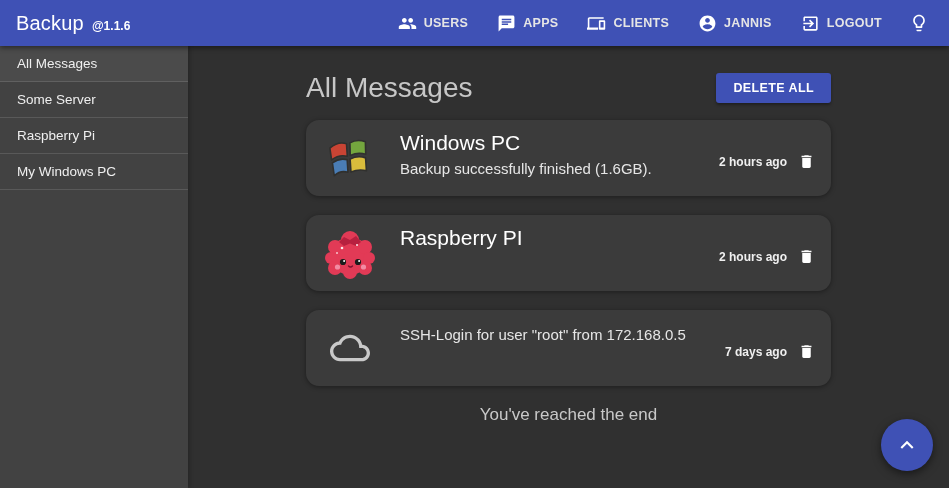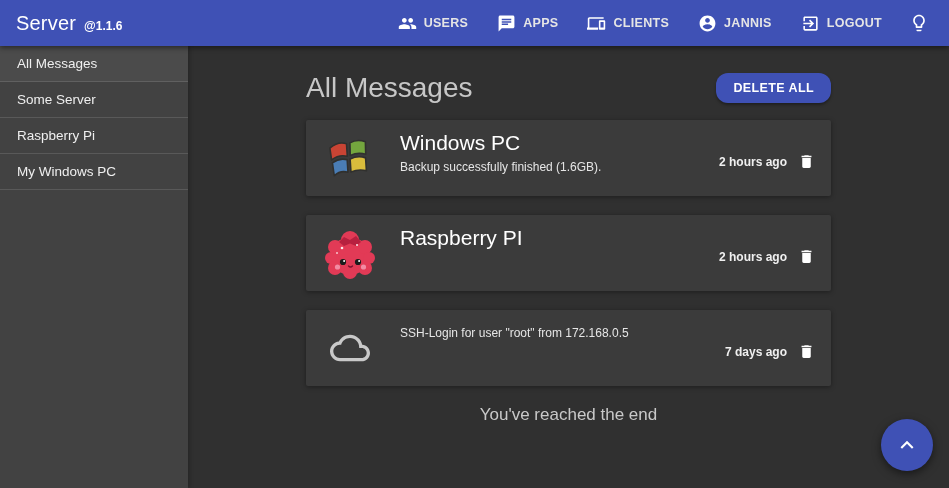--- a/index.html
+++ b/index.html
@@ -27,49 +27,49 @@
                color:#efefef; font-size:13.5px; font-weight:500;
                border-bottom:1px solid rgba(255,255,255,0.12); cursor:pointer; }
   .side-item.selected { background:rgba(255,255,255,0.05); }
 
   
   .main { position:absolute; top:46px; left:188px; right:0; bottom:0; background:#303030; overflow:hidden; }
   .content { width:525px; margin:0 auto; }
   .header-row { display:flex; align-items:center; justify-content:space-between;
                 margin-top:26px; margin-bottom:16px; height:32px; }
   .page-title { font-size:28px; font-weight:400; color:#c7c7c7; }
-  .delete-all { background:#3f51b5; color:#fff; border:none; border-radius:12px;
+  .delete-all { background:#3f51b5; color:#fff; border:none; border-radius:3px;
                 font-family:inherit; font-size:12.5px; font-weight:bold; letter-spacing:0.4px;
                 padding:8px 17px; cursor:pointer; box-shadow:0 2px 3px rgba(0,0,0,0.35); }
 
-  .card { background:#3b3b3b; border-radius:2px; height:76px; margin-bottom:19px;
+  .card { background:#3b3b3b; border-radius:13px; height:76px; margin-bottom:19px;
           box-shadow:0 1px 5px rgba(0,0,0,0.4); display:flex; padding:0 16px; position:relative; }
   .card-img { width:56px; height:56px; align-self:center; flex-shrink:0; }
   .card-img svg { width:56px; height:56px; display:block; }
   .card-text { margin-left:22px; padding-top:11px; flex:1; min-width:0; }
   .card-title { font-size:21px; font-weight:400; color:#fff; line-height:1.15; }
-  .card-body { font-size:12px; color:#e6e6e6; margin-top:5px; }
+  .card-body { font-size:15px; color:#e6e6e6; margin-top:5px; }
   .card-meta { display:flex; align-items:center; padding-top:7px; }
   .card-time { font-size:12px; font-weight:bold; color:#f0f0f0; margin-right:11px; margin-top:1px; }
   .trash-btn { background:none; border:none; padding:0; cursor:pointer; }
   .trash-btn svg { width:17px; height:19px; fill:#fff; display:block; }
 
   .end-text { text-align:center; font-size:17px; color:#c9c9c9; margin-top:14px; }
 
   
   .fab { position:absolute; right:16px; bottom:17px; width:52px; height:52px; border-radius:50%;
          background:#3f51b5; border:none; cursor:pointer; display:flex; align-items:center;
          justify-content:center; box-shadow:0 3px 8px rgba(0,0,0,0.5); z-index:15; }
   .fab svg { width:26px; height:26px; fill:#fff; display:block; }
 </style>
 </head>
 <body>
 
 <header class="appbar">
-  <span class="brand">Server</span>
+  <span class="brand">Backup</span>
   <span class="version">@1.1.6</span>
   <span class="appbar-spacer"></span>
 
   <button class="nav-btn">
     <span>
         <svg viewBox="0 0 24 24" width="19" height="19" fill="#fff">
           <path d="M16 11c1.66 0 2.99-1.34 2.99-3S17.66 5 16 5s-3 1.34-3 3 1.34 3 3 3zm-8 0c1.66 0 2.99-1.34 2.99-3S9.66 5 8 5 5 6.34 5 8s1.34 3 3 3zm0 2c-2.33 0-7 1.17-7 3.5V19h14v-2.5c0-2.33-4.67-3.5-7-3.5zm8 0c-.29 0-.62.02-.97.05 1.16.84 1.97 1.97 1.97 3.45V19h6v-2.5c0-2.33-4.67-3.5-7-3.5z"></path>
         </svg>
       </span>
     <span>USERS</span>

